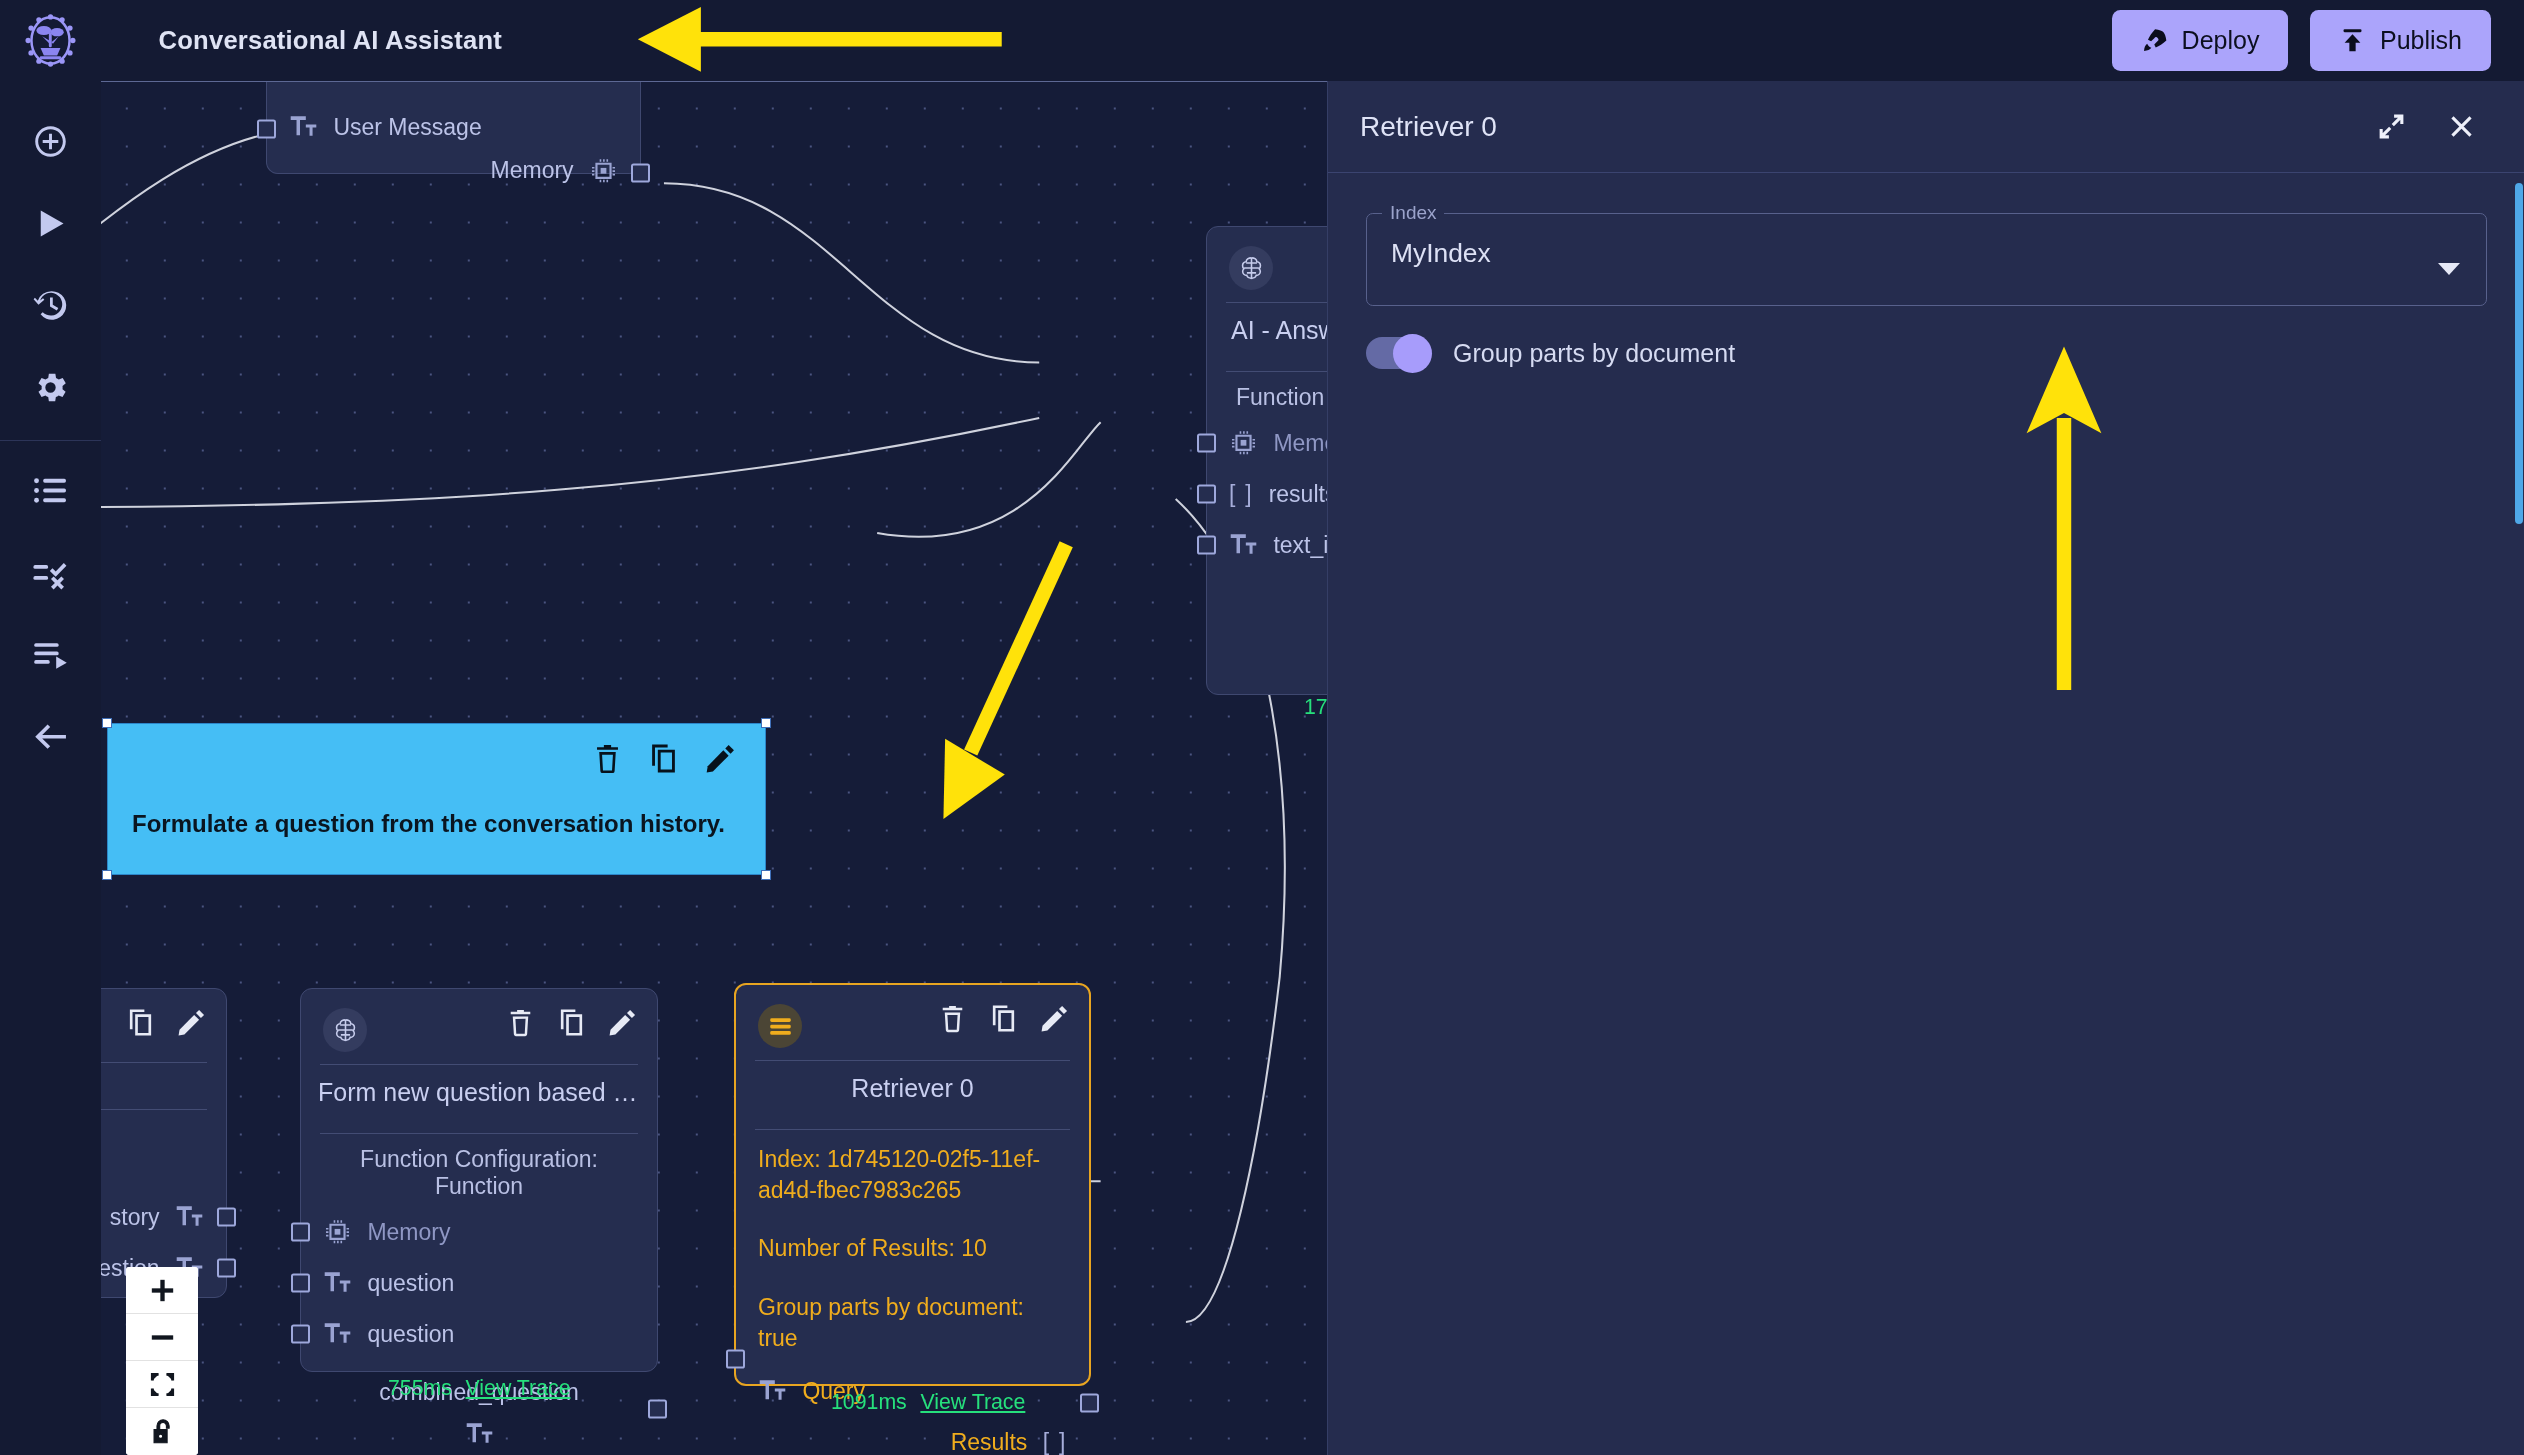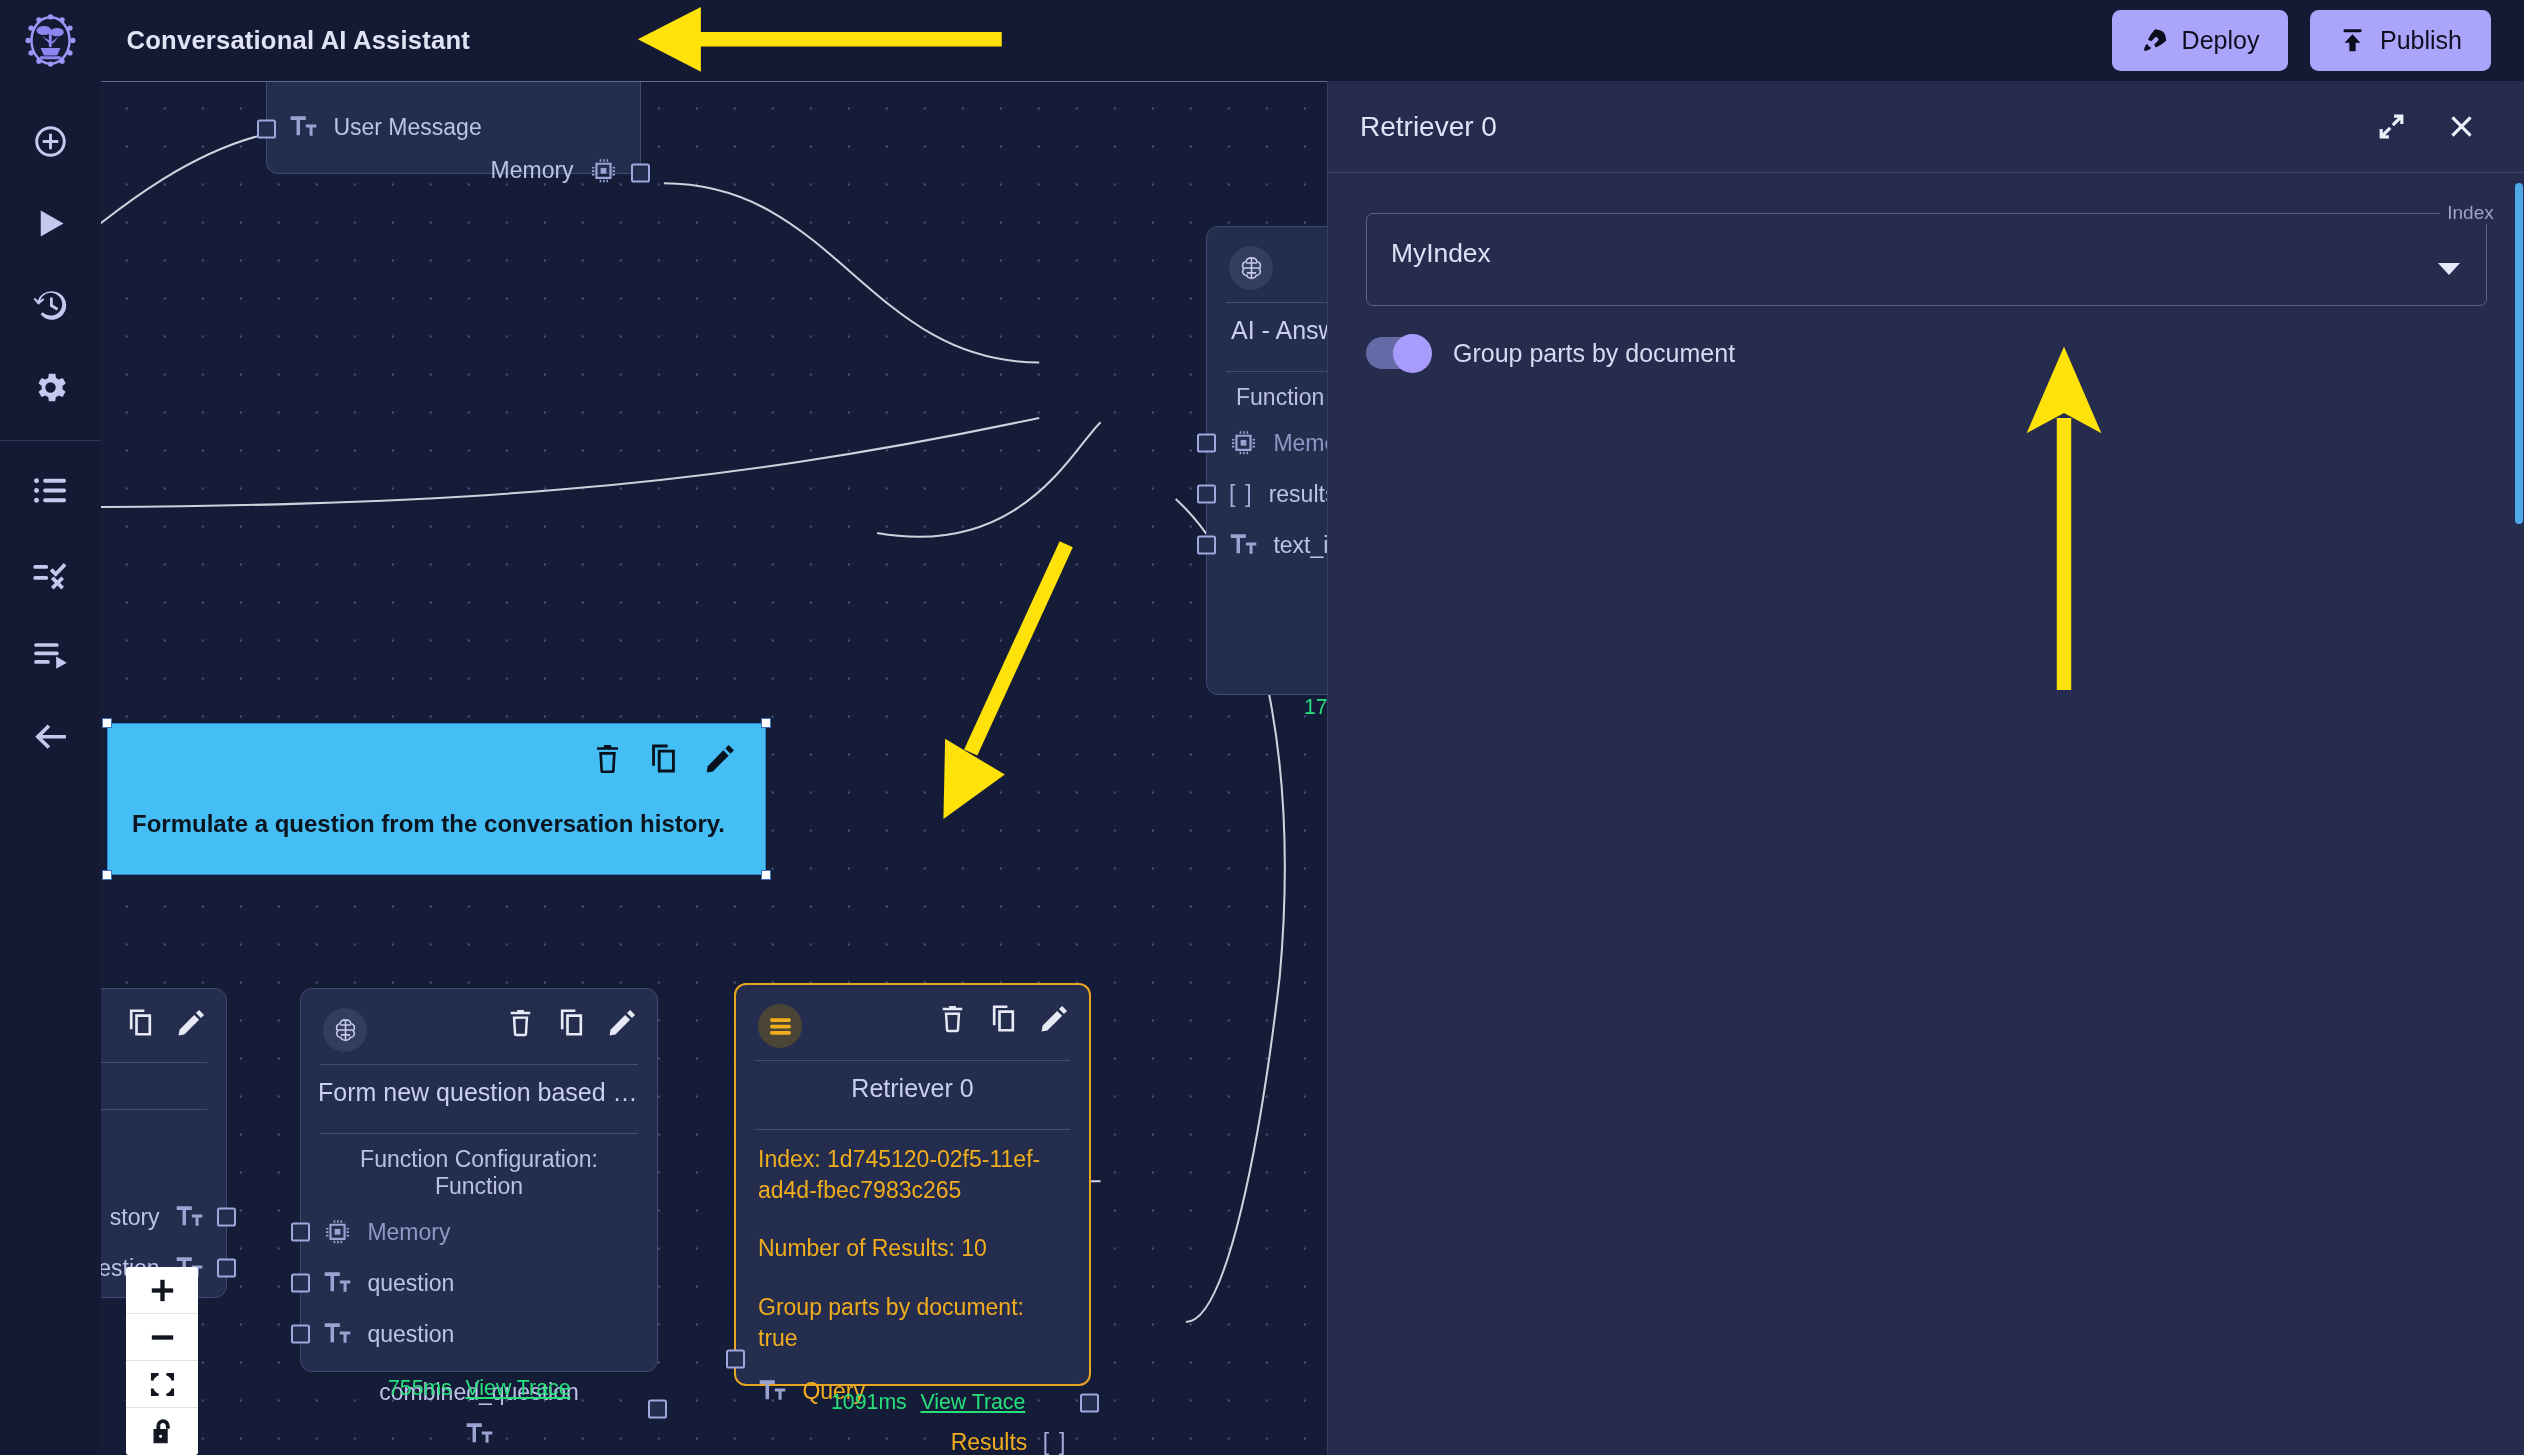--- a/index.html
+++ b/index.html
@@ -11,20 +11,21 @@
     overflow: hidden;
   }
   #app { position: relative; width: 2525px; height: 1455px; }
 
   
   .topbar {
     position: absolute; left: 0; top: 0; width: 2525px; height: 81px;
     background: #141a33;
     display: flex; align-items: center;
     z-index: 40;
+    gap: 32px;
   }
   .logo-wrap {
     width: 101px; height: 81px;
     display: flex; align-items: center; justify-content: center;
   }
   .logo-svg { width: 53px; height: 53px; display: block; }
   .app-title {
     font-size: 25.6px; font-weight: bold; color: #dfe3f4;
     letter-spacing: 0.2px; margin-left: 25.6px;
   }
@@ -190,21 +191,21 @@
   .panel-head-actions { margin-left: auto; display: flex; align-items: center; gap: 39px; }
   .panel-head-actions svg { width: 31px; height: 31px; stroke: #eef0fa; fill: none; stroke-width: 2.4; cursor: pointer; }
   .panel-body { padding: 29px 38px 0 38px; }
 
   fieldset.field {
     border: 0.9px solid #58618c; border-radius: 6.8px;
     padding: 0 0 0 0; margin-bottom: 25.6px; position: relative;
     height: 104px;
   }
   fieldset.field legend {
-    margin-left: 15.4px; padding: 0 7.7px; font-size: 19px; color: #9ba3cb; text-align: right;
+    margin-left: 15.4px; padding: 0 7.7px; font-size: 19px; color: #9ba3cb;
   }
   .field-value {
     font-size: 26.4px; color: #dde1f5;
     padding: 5.1px 51px 0 24px; display: flex; align-items: center; height: 53px;
   }
   .caret {
     position: absolute; right: 25.6px; top: 39px;
     width: 0; height: 0; border-left: 11px solid transparent;
     border-right: 11px solid transparent; border-top: 12.8px solid #e6e9f7;
     cursor: pointer;

